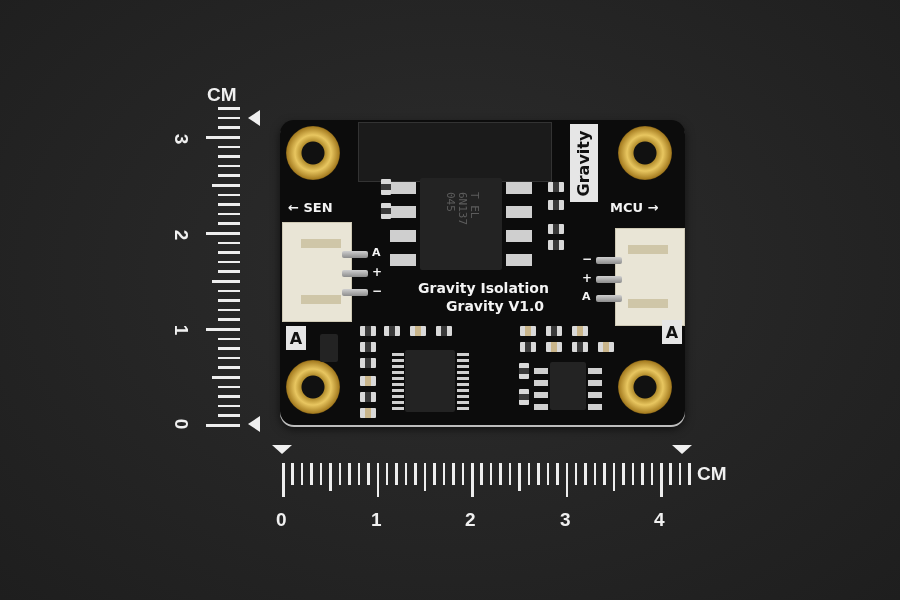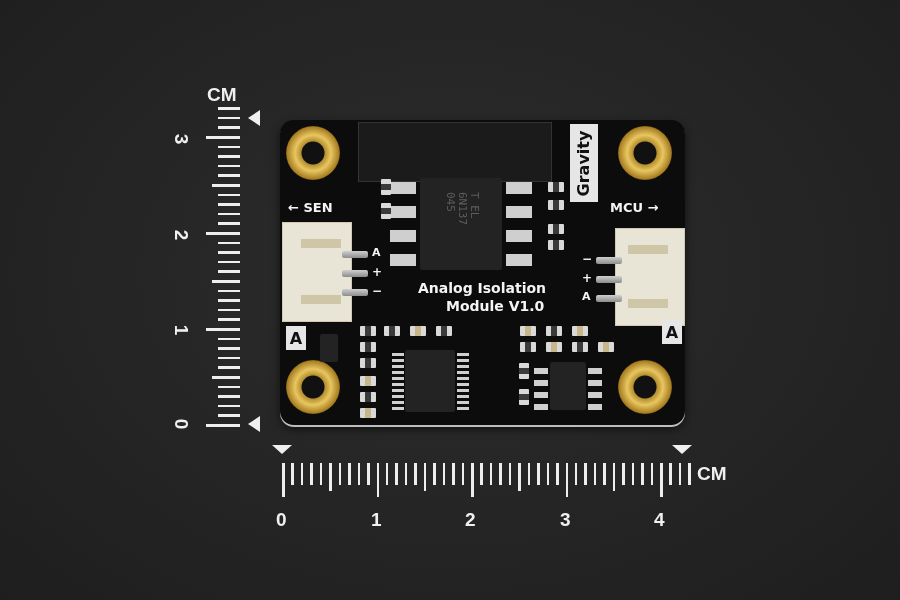--- a/index.html
+++ b/index.html
@@ -198,22 +198,22 @@
   <div class="lead" style="left:226px;top:110px;width:26px;height:12px;"></div>
   <div class="lead" style="left:226px;top:134px;width:26px;height:12px;"></div>
 
   <div class="smd" style="left:98px;top:62px;transform:rotate(90deg);"></div>
   <div class="smd" style="left:98px;top:86px;transform:rotate(90deg);"></div>
   <div class="smd" style="left:268px;top:62px;"></div>
   <div class="smd" style="left:268px;top:80px;"></div>
   <div class="smd" style="left:268px;top:104px;"></div>
   <div class="smd" style="left:268px;top:120px;"></div>
 
-  <div class="silk" style="left:138px;top:160px;font-size:14px;">Analog Isolation</div>
-  <div class="silk" style="left:166px;top:178px;font-size:14px;">Module V1.0</div>
+  <div class="silk" style="left:138px;top:160px;font-size:14px;">Gravity Isolation</div>
+  <div class="silk" style="left:166px;top:178px;font-size:14px;">Gravity V1.0</div>
 
   <div class="smd" style="left:80px;top:206px;"></div>
   <div class="smd" style="left:104px;top:206px;"></div>
   <div class="smd tan" style="left:130px;top:206px;"></div>
   <div class="smd" style="left:156px;top:206px;"></div>
   <div class="smd" style="left:80px;top:222px;"></div>
   <div class="smd" style="left:80px;top:238px;"></div>
   <div class="smd tan" style="left:80px;top:256px;"></div>
   <div class="smd" style="left:80px;top:272px;"></div>
   <div class="smd tan" style="left:80px;top:288px;"></div>

